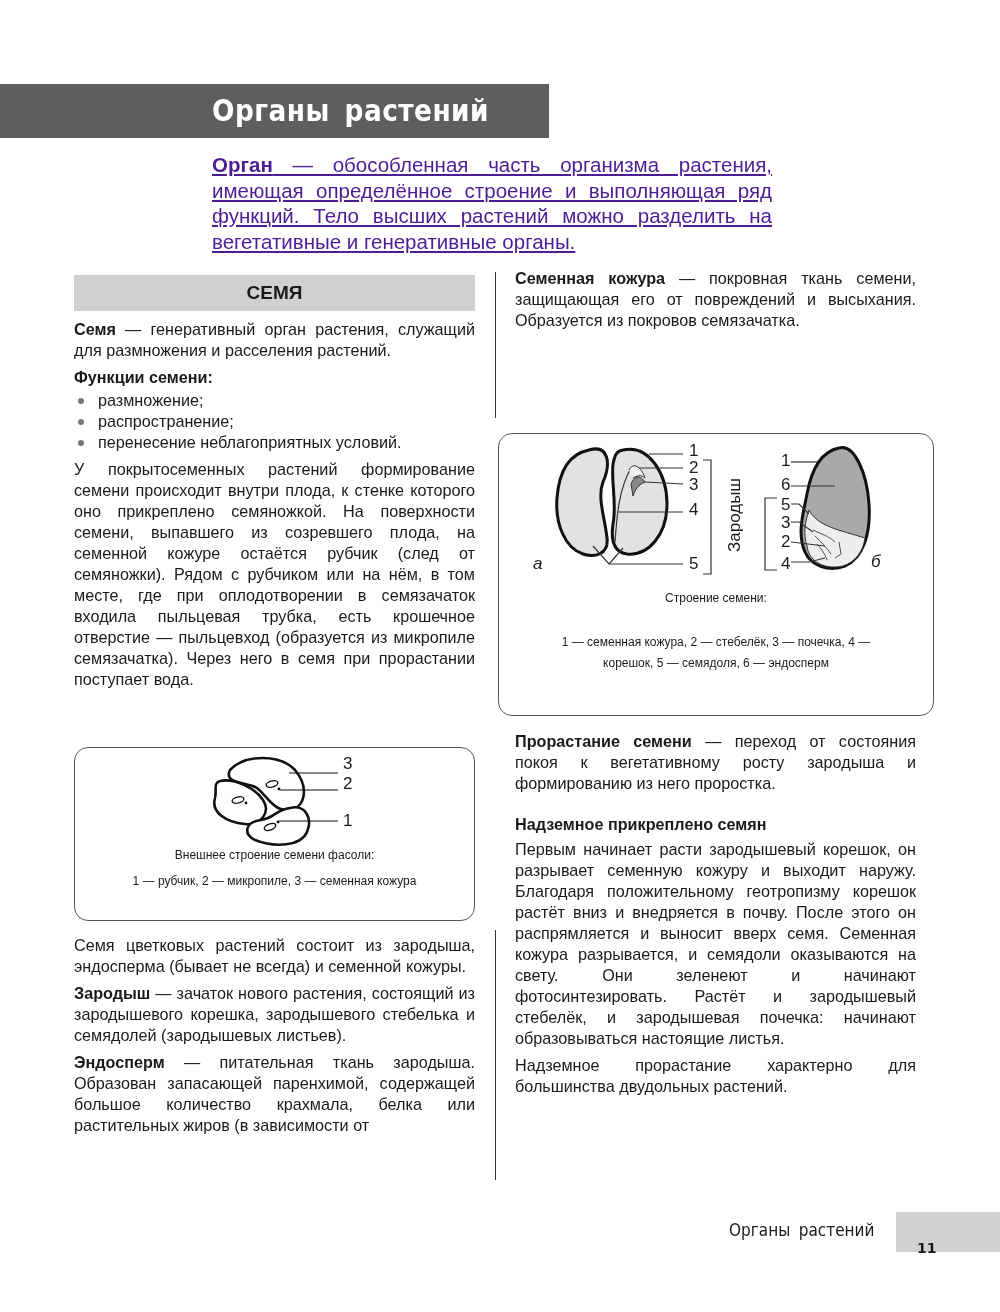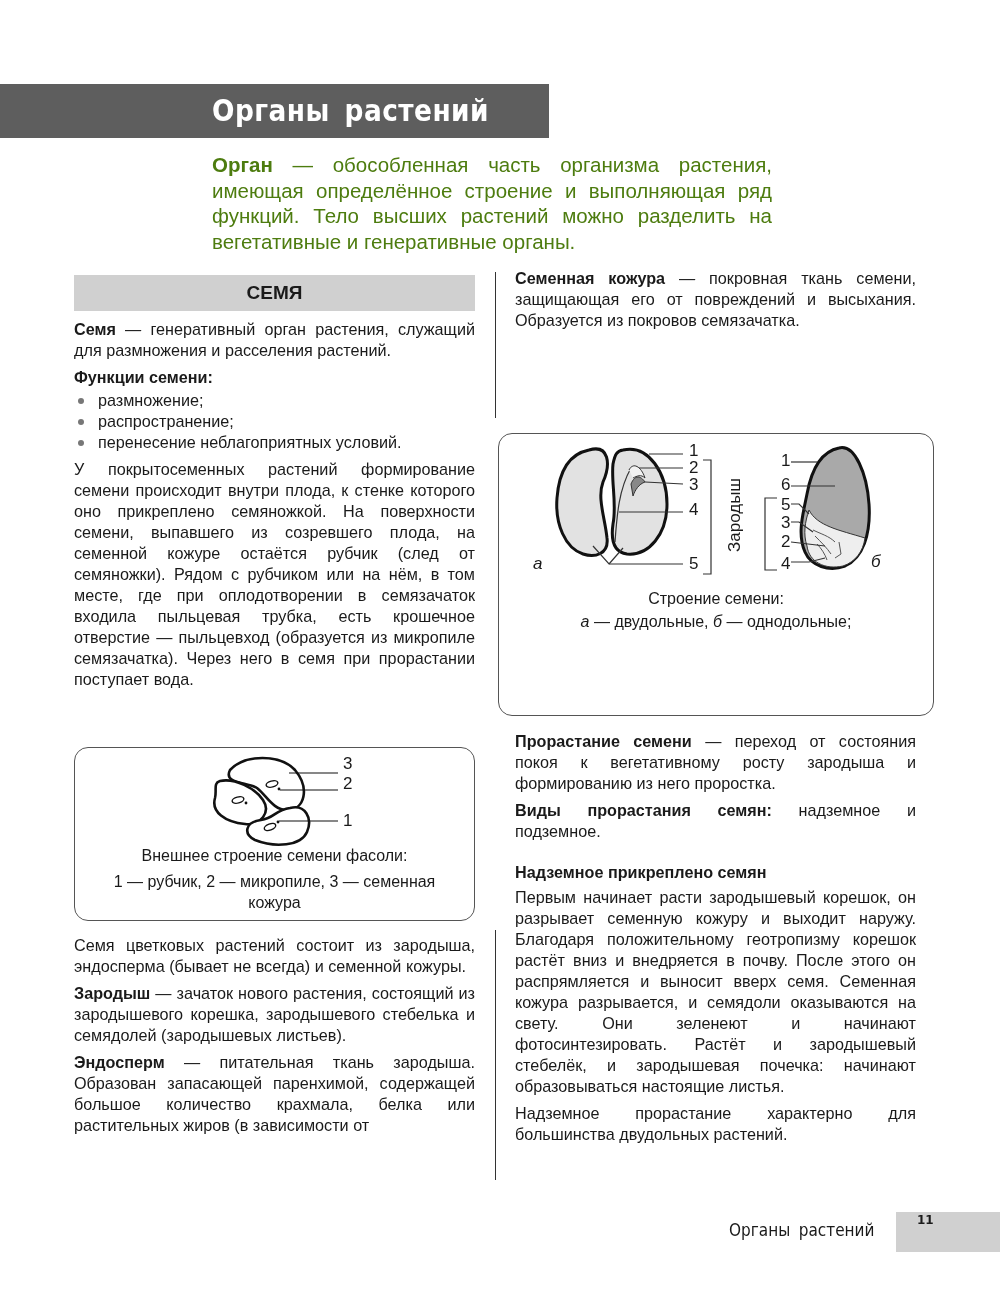--- a/index.html
+++ b/index.html
@@ -3,48 +3,48 @@
 <meta charset="utf-8">
 <style>
   html, body { margin:0; padding:0; background:#ffffff; }
   body { width:1000px; height:1312px; position:relative; overflow:hidden;
          font-family:"Liberation Sans", "DejaVu Sans", sans-serif; color:#1a1a1a; }
   .title-bar { position:absolute; left:0; top:84px; width:549px; height:54px; background:#5e5e5e; }
   .title-text { position:absolute; left:212px; top:84px; height:54px; line-height:54px;
                 color:#ffffff; font-family:"DejaVu Sans", sans-serif; font-weight:bold;
                 font-size:30px; letter-spacing:0.5px; word-spacing:6px; transform:scaleX(0.88); transform-origin:left center; }
   .intro { position:absolute; left:212px; top:152px; width:560px; font-size:20.5px; line-height:25.5px;
-           text-align:justify; color:#4d7c0f; font-family:"Liberation Sans", sans-serif; }
+           text-align:justify; color:#4c1d95; font-family:"Liberation Sans", sans-serif;text-decoration:underline; }
   .intro b { font-weight:bold; }
 
   .col { position:absolute; font-size:16.2px; line-height:21px; text-align:justify; }
   .col p { margin:0 0 6px 0; }
   .col b { font-weight:bold; }
   .left-col { left:74px; top:275px; width:401px; }
   .right-col { left:515px; top:268px; width:401px; }
 
   .section-head { height:36px; background:#d0d0d0; text-align:center; line-height:36px;
                   font-weight:bold; font-size:19px; margin-bottom:8px; }
   .bullets { list-style:none; margin:0 0 6px 0; padding:0; }
   .bullets li { position:relative; padding-left:24px; }
   .bullets li::before { content:""; position:absolute; left:4px; top:8px; width:6px; height:6px;
                         border-radius:50%; background:#777; }
 
   .vline { position:absolute; left:495px; width:1px; background:#333; }
 
   .figure-box { border:1.5px solid #555; border-radius:14px; background:#fff; position:relative; }
   .fig1 { position:absolute; left:74px; top:747px; width:399px; height:172px; }
   .fig2 { position:absolute; left:498px; top:433px; width:434px; height:281px; }
-  .caption { text-align:center; font-size:16px; line-height:21px; }
+  .caption { text-align:center; font-size:12px; line-height:21px; }
   .caption i { font-style:italic; }
 
   .footer-text { position:absolute; left:729px; top:1220px; font-size:17px; font-family:"DejaVu Sans", sans-serif;
                  word-spacing:4px; transform:scaleX(0.9); transform-origin:left center; color:#1a1a1a; }
   .page-box { position:absolute; left:896px; top:1212px; width:104px; height:40px; background:#d0d0d0; }
-  .page-num { position:absolute; left:917px; top:1200px; line-height:40px; font-weight:bold; font-size:12px;
+  .page-num { position:absolute; left:917px; top:1228px; line-height:40px; font-weight:bold; font-size:14px;
               font-family:"DejaVu Sans", sans-serif; }
   .subhead { font-weight:bold; margin:20px 0 4px 0 !important; }
 </style>
 </head>
 <body>
 
 <div class="title-bar"></div>
 <div class="title-text">Органы растений</div>
 
 <div class="intro">
@@ -170,31 +170,26 @@
 
   <div style="position:absolute;left:282px;top:18px;font-size:17px;line-height:18px;">1</div>
   <div style="position:absolute;left:282px;top:42px;font-size:17px;line-height:18px;">6</div>
   <div style="position:absolute;left:282px;top:62px;font-size:17px;line-height:18px;">5</div>
   <div style="position:absolute;left:282px;top:80px;font-size:17px;line-height:18px;">3</div>
   <div style="position:absolute;left:282px;top:99px;font-size:17px;line-height:18px;">2</div>
   <div style="position:absolute;left:282px;top:121px;font-size:17px;line-height:18px;">4</div>
   <div style="position:absolute;left:372px;top:119px;font-size:17px;line-height:18px;font-style:italic;">б</div>
 
   <div class="caption" style="position:absolute;left:0;top:154px;width:434px;">Строение семени:</div>
-  <div class="caption" style="position:absolute;left:0;top:177px;width:434px;">
-    <i>а</i><span> — двудольные, </span><i>б</i><span> — однодольные;</span>
-  </div>
+  <div class="caption" style="position:absolute;left:36px;top:198px;width:362px;">1 — семенная кожура, 2 — стебелёк, 3 — почечка, 4 — корешок, 5 — семядоля, 6 — эндосперм</div>
 </div>
 
 <div class="col" style="left:515px;top:731px;width:401px;">
   <p>
     <b>Прорастание семени</b><span> — переход от состояния покоя к вегетативному росту зародыша и формированию из него проростка.</span>
-  </p>
-  <p>
-    <b>Виды прорастания семян:</b><span> надземное и подземное.</span>
   </p>
   <p class="subhead">Надземное прикреплено семян</p>
   <p>Первым начинает расти зародышевый корешок, он разрывает семенную кожуру и выходит наружу. Благодаря положительному геотропизму корешок растёт вниз и внедряется в почву. После этого он распрямляется и выносит вверх семя. Семенная кожура разрывается, и семядоли оказываются на свету. Они зеленеют и начинают фотосинтезировать. Растёт и зародышевый стебелёк, и зародышевая почечка: начинают образовываться настоящие листья.</p>
   <p>Надземное прорастание характерно для большинства двудольных растений.</p>
 </div>
 
 <div class="footer-text">Органы растений</div>
 <div class="page-box"></div>
 <div class="page-num">11</div>
 

